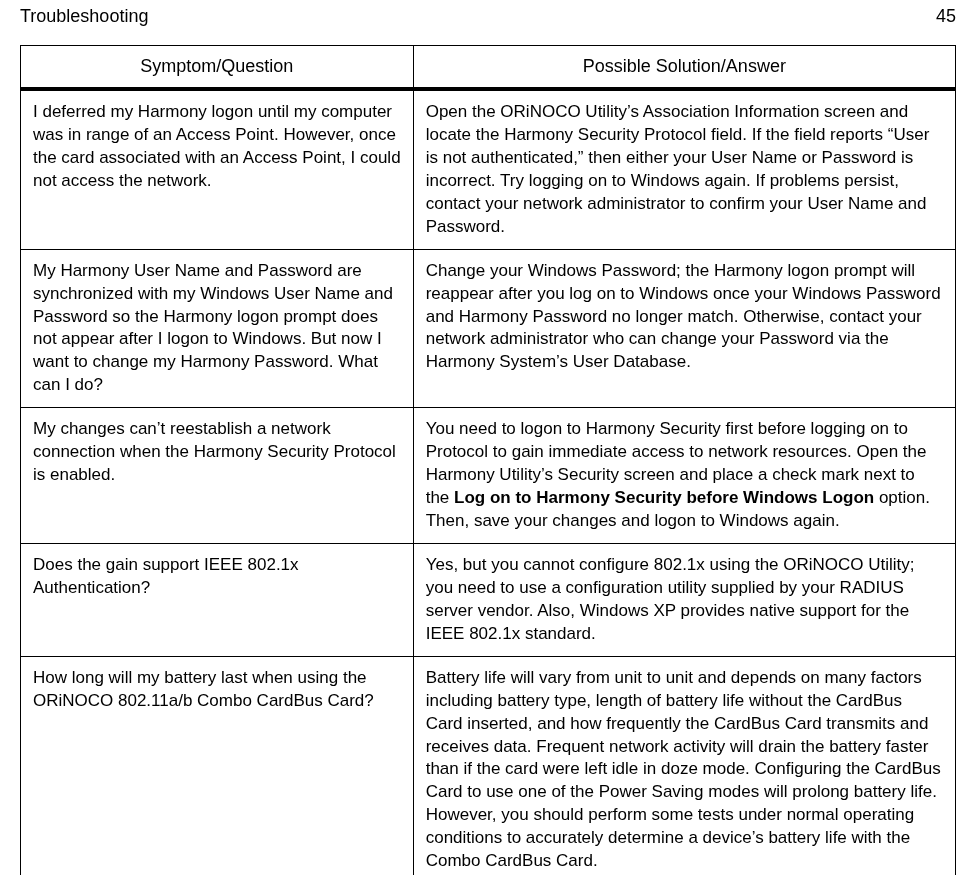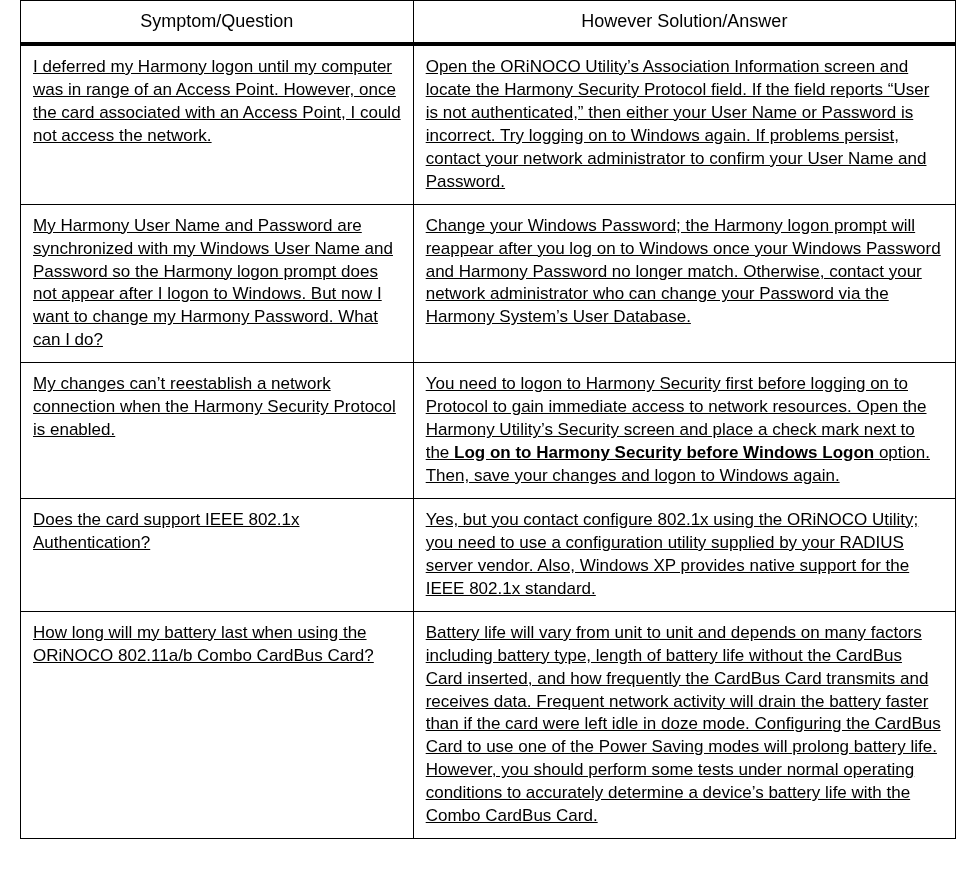--- a/index.html
+++ b/index.html
@@ -37,58 +37,61 @@
     border-right: 1px solid #000;
     border-bottom: 4px solid #000;
     text-align: center;
   }
   table.tbl td {
     border: 1px solid #000;
     padding: 10px 12px;
     vertical-align: top;
     font-size: 17px;
     line-height: 1.35;
-    text-decoration: underline;
   }
   .bold { font-weight: 700; margin-top: 36px; }
 </style>
 </head>
 <body>
 
 <div class="page">
+  <div class="header-line">
+    <span>Troubleshooting</span>
+    <span>45</span>
+  </div>
 
   <table class="tbl">
     <colgroup>
       <col class="col-q">
       <col class="col-a">
     </colgroup>
     <thead>
       <tr>
         <th>Symptom/Question</th>
-        <th>However Solution/Answer</th>
+        <th>Possible Solution/Answer</th>
       </tr>
     </thead>
     <tbody>
       <tr>
         <td>I deferred my Harmony logon until my computer was in range of an Access Point. However, once the card associated with an Access Point, I could not access the network.</td>
         <td>Open the ORiNOCO Utility’s Association Information screen and locate the Harmony Security Protocol field. If the field reports “User is not authenticated,” then either your User Name or Password is incorrect. Try logging on to Windows again. If problems persist, contact your network administrator to confirm your User Name and Password.</td>
       </tr>
       <tr>
         <td>My Harmony User Name and Password are synchronized with my Windows User Name and Password so the Harmony logon prompt does not appear after I logon to Windows. But now I want to change my Harmony Password. What can I do?</td>
         <td>Change your Windows Password; the Harmony logon prompt will reappear after you log on to Windows once your Windows Password and Harmony Password no longer match. Otherwise, contact your network administrator who can change your Password via the Harmony System’s User Database.</td>
       </tr>
       <tr>
         <td>My changes can’t reestablish a network connection when the Harmony Security Protocol is enabled.</td>
         <td>
           <span>You need to logon to Harmony Security first before logging on to Protocol to gain immediate access to network resources. Open the Harmony Utility’s Security screen and place a check mark next to the </span><span class="bold">Log on to Harmony Security before Windows Logon</span><span> option. Then, save your changes and logon to Windows again.</span>
         </td>
       </tr>
       <tr>
-        <td>Does the card support IEEE 802.1x Authentication?</td>
-        <td>Yes, but you contact configure 802.1x using the ORiNOCO Utility; you need to use a configuration utility supplied by your RADIUS server vendor. Also, Windows XP provides native support for the IEEE 802.1x standard.</td>
+        <td>Does the gain support IEEE 802.1x Authentication?</td>
+        <td>Yes, but you cannot configure 802.1x using the ORiNOCO Utility; you need to use a configuration utility supplied by your RADIUS server vendor. Also, Windows XP provides native support for the IEEE 802.1x standard.</td>
       </tr>
       <tr>
         <td>How long will my battery last when using the ORiNOCO 802.11a/b Combo CardBus Card?</td>
         <td>Battery life will vary from unit to unit and depends on many factors including battery type, length of battery life without the CardBus Card inserted, and how frequently the CardBus Card transmits and receives data. Frequent network activity will drain the battery faster than if the card were left idle in doze mode. Configuring the CardBus Card to use one of the Power Saving modes will prolong battery life. However, you should perform some tests under normal operating conditions to accurately determine a device’s battery life with the Combo CardBus Card.</td>
       </tr>
     </tbody>
   </table>
 </div>
 
 </body></html>

